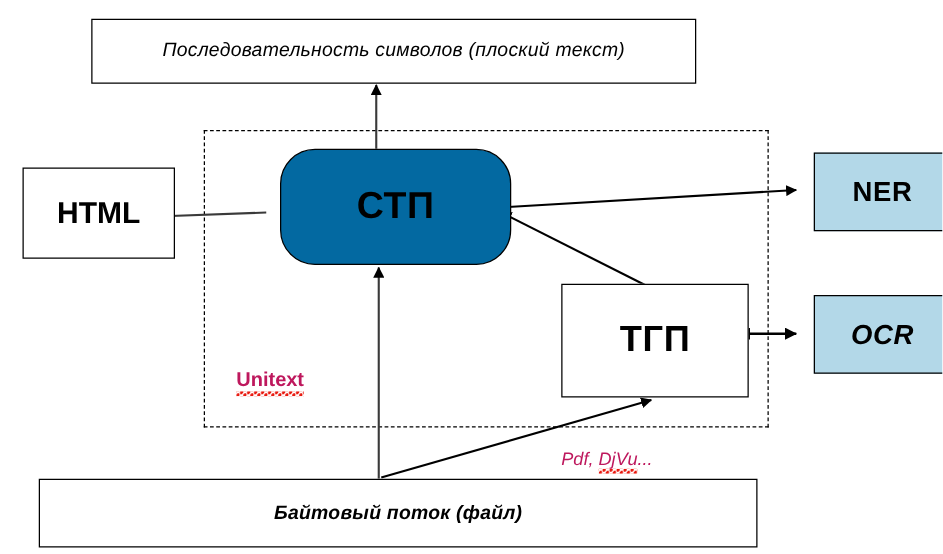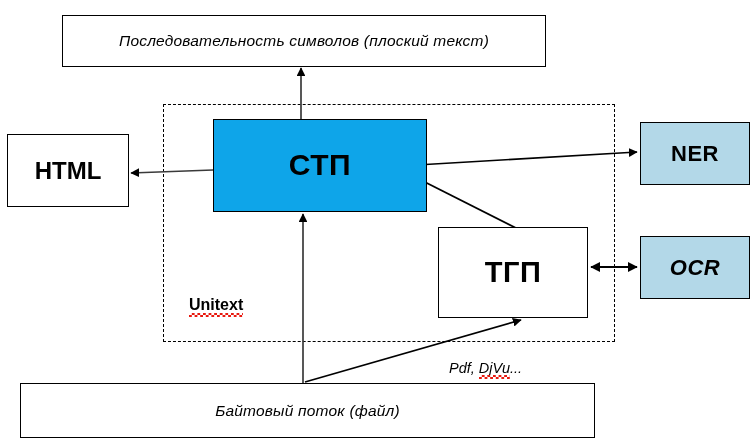--- a/index.html
+++ b/index.html
@@ -17,20 +17,21 @@
   }
   .box {
     position: absolute;
     box-sizing: border-box;
     border: 1.6px solid #000000;
     display: flex;
     align-items: center;
     justify-content: center;
     background: #ffffff;
     color: #000000;
+    margin-left: 11px;
   }
   .box-label {
     white-space: nowrap;
     line-height: 1.15;
   }
 
   
   #box-charseq {
     left: 62px;  top: 15px;  width: 484px; height: 52px;
   }
@@ -42,22 +43,23 @@
 
   #box-html {
     left: 7px;  top: 134px;  width: 122px; height: 73px;
   }
   #box-html .box-label {
     font-size: 24px;
     font-weight: 700;
   }
 
   #box-stp {
-    left: 213px; top: 119px; width: 214px; height: 93px;
-    background: #0ea5e9;
+    left: 213px; top: 119px; width: 185px; height: 93px;
+    background: #0369a1;
+    border-radius: 28px;
   }
   #box-stp .box-label {
     font-size: 30px;
     font-weight: 700;
     letter-spacing: 0.5px;
   }
 
   #box-tgp {
     left: 438px; top: 227px; width: 150px; height: 91px;
     background: #ffffff;
@@ -89,37 +91,38 @@
     font-style: italic;
   }
 
   #box-bytestream {
     left: 20px; top: 383px; width: 575px; height: 55px;
   }
   #box-bytestream .box-label {
     font-style: italic;
     font-size: 15.5px;
     letter-spacing: 0.2px;
+    font-weight: bold;
   }
 
   
   #group-unitext {
     position: absolute;
     left: 163px; top: 104px;
     width: 452px; height: 238px;
     box-sizing: border-box;
     border: 1.5px dashed #000000;
     background: transparent;
   }
 
   
   .free-label {
     position: absolute;
     white-space: nowrap;
-    color: #000000;
+    color: #be185d;
   }
   #label-unitext {
     left: 189px; top: 296px;
     font-size: 16px;
     font-weight: 700;
   }
   #label-formats {
     left: 449px; top: 360px;
     font-size: 14.5px;
     font-style: italic;

